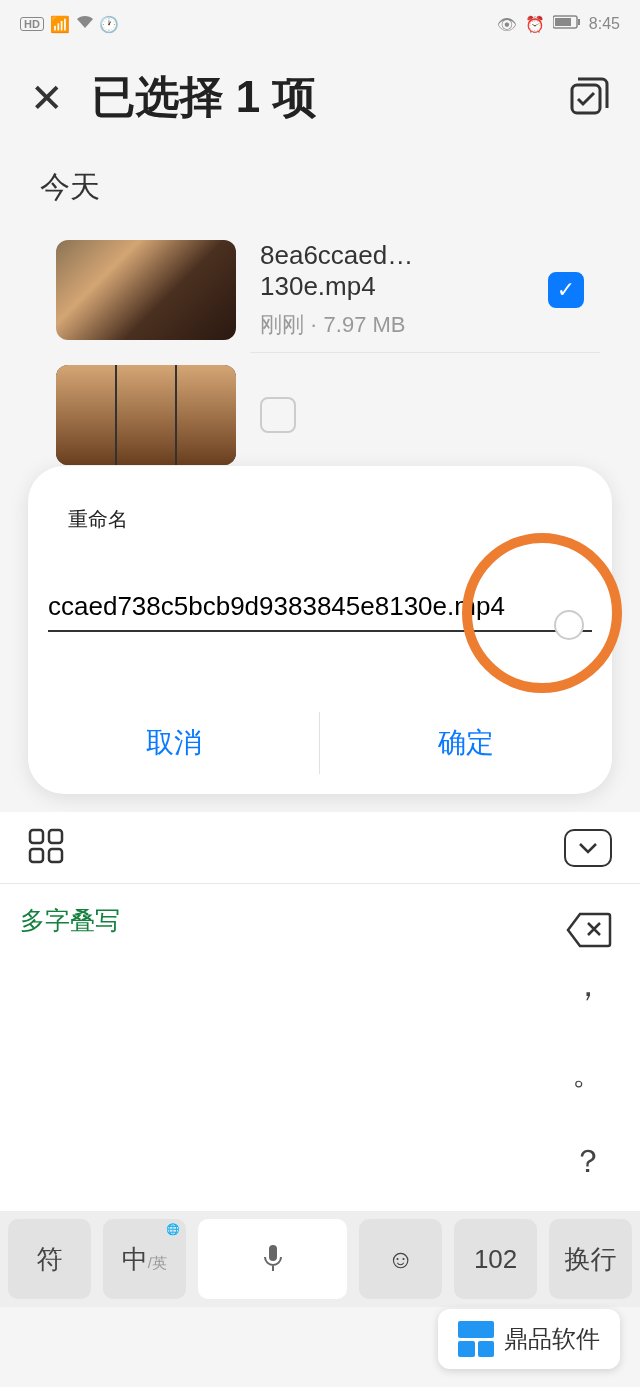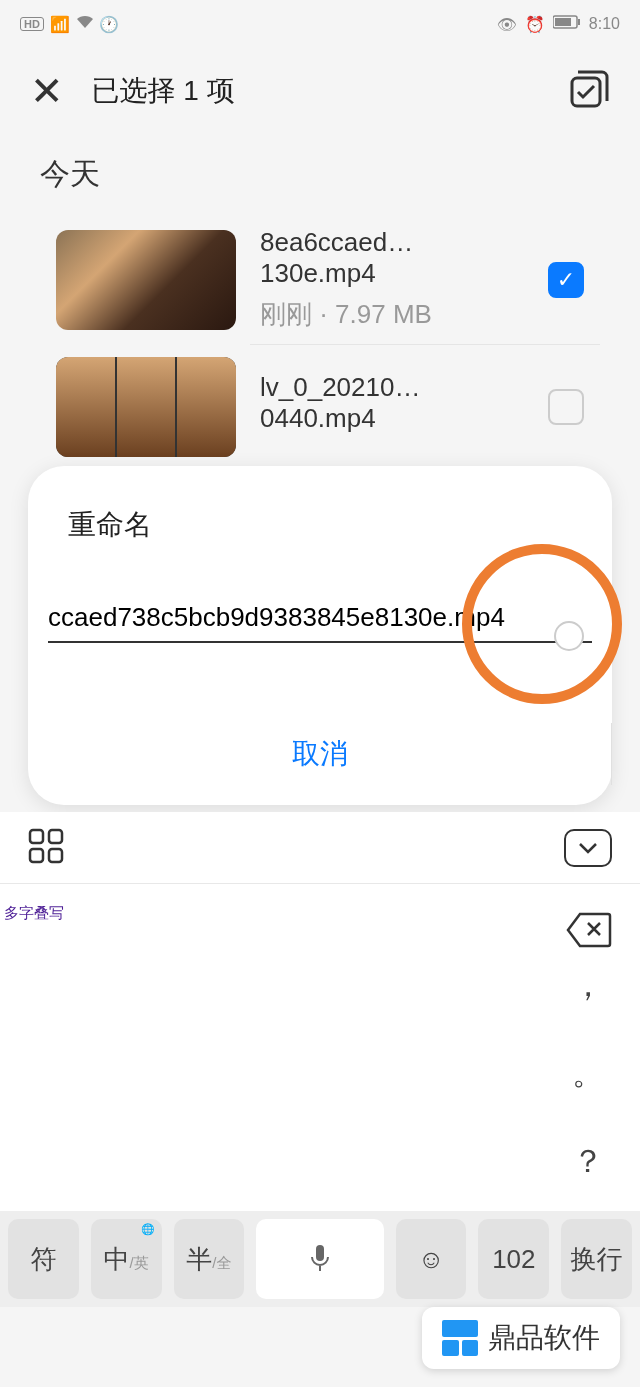--- a/index.html
+++ b/index.html
@@ -3,59 +3,59 @@
 <meta charset="utf-8">
 <style>
 *{margin:0;padding:0;box-sizing:border-box;font-family:-apple-system,sans-serif}
 body{width:640px;height:1387px;background:#f5f5f5;position:relative;overflow:hidden}
 .statusbar{height:48px;display:flex;justify-content:space-between;align-items:center;padding:0 20px;color:#888;font-size:16px}
 .statusbar .left{display:flex;gap:6px;align-items:center}
 .statusbar .right{display:flex;gap:8px;align-items:center}
 .sbadge{font-size:11px;border:1px solid #888;border-radius:3px;padding:0 3px;font-weight:bold}
 .header{display:flex;align-items:center;padding:20px 30px;gap:28px}
 .close-x{font-size:40px;color:#333;font-weight:300}
-.header-title{font-size:28px;color:#222;font-weight:400}
+.header-title{font-size:44px;color:#222;font-weight:700}
 .select-all{margin-left:auto}
 .select-all svg{width:42px;height:42px}
 .section-title{font-size:30px;color:#333;padding:20px 40px;font-weight:400}
 .file-item{display:flex;align-items:center;padding:12px 56px;gap:24px}
 .thumb{width:180px;height:100px;border-radius:12px;background:#ddd;flex-shrink:0;overflow:hidden}
 .thumb1{background:linear-gradient(135deg,#8b7355 0%,#d4a574 30%,#4a3020 60%,#2a1810 100%)}
 .thumb2{background:#333;display:grid;grid-template-columns:1fr 1fr 1fr;gap:2px}
 .thumb2 div{background:linear-gradient(180deg,#d4a574,#6b4020)}
 .file-info{flex:1}
 .file-name{font-size:26px;color:#333;margin-bottom:8px}
-.file-meta{font-size:26px;color:#999}
+.file-meta{font-size:22px;color:#999}
 .checkbox{width:36px;height:36px;border-radius:8px;border:2px solid #ccc;flex-shrink:0}
 .checkbox.checked{background:#0a7aff;border-color:#0a7aff;display:flex;align-items:center;justify-content:center;color:#fff;font-size:22px}
 .divider{height:1px;background:#e5e5e5;margin-left:250px;margin-right:40px}
 .dialog{position:absolute;left:28px;right:28px;top:466px;background:#fff;border-radius:36px;padding:40px 0 0 0;box-shadow:0 4px 20px rgba(0,0,0,0.1)}
-.dialog-title{font-size:28px;color:#222;font-weight:500;padding:0 40px 50px}
+.dialog-title{font-size:20px;color:#222;font-weight:500;padding:0 40px 50px}
 .input-wrap{padding:0 20px;position:relative}
 .rename-input{width:100%;border:none;border-bottom:2px solid #333;font-size:26px;padding:8px 0;outline:none;background:transparent}
 .rename-input::selection{background:#b3d4ff}
 .cursor-circle{position:absolute;right:28px;bottom:-8px;width:30px;height:30px;border:2px solid #ccc;border-radius:50%;background:#fff}
 .annotation{position:absolute;right:-10px;top:-50px;width:160px;height:160px;border:10px solid #ed7d31;border-radius:50%;pointer-events:none}
 .dialog-actions{display:flex;margin-top:60px;border-top:0}
 .dialog-btn{flex:1;text-align:center;padding:32px 15px;font-size:28px;color:#0a7aff;position:relative}
 .dialog-btn:first-child::after{content:'';position:absolute;right:0;top:20%;height:60%;width:1px;background:#e0e0e0}
 .ime-bar{position:absolute;top:812px;left:0;right:0;height:72px;background:#fff;display:flex;align-items:center;padding:0 28px;justify-content:space-between;border-bottom:1px solid #e8e8e8}
 .ime-grid svg{width:36px;height:36px}
 .ime-down{width:48px;height:38px;border:2.5px solid #333;border-radius:10px;display:flex;align-items:center;justify-content:center}
 .ime-area{position:absolute;top:884px;left:0;right:0;bottom:80px;background:#fff}
-.ime-hint{position:absolute;top:20px;left:4px;font-size:15px;color:#4c1d95}
+.ime-hint{position:absolute;top:20px;left:20px;font-size:25px;color:#15803d}
 .backspace{position:absolute;top:28px;right:28px}
 .backspace svg{width:46px;height:36px}
 .punct-col{position:absolute;right:36px;top:80px;display:flex;flex-direction:column;gap:44px;font-size:32px;color:#444;align-items:center}
 .kbd-row{position:absolute;bottom:0;left:0;right:0;height:96px;display:flex;gap:12px;padding:8px;background:#eee}
 .key{background:#e2e2e2;border-radius:10px;display:flex;flex-direction:column;align-items:center;justify-content:center;font-size:26px;color:#444;position:relative}
 .key.wide{flex:1}
 .key.mic{flex:1.8;background:#fff}
 .key-sup{position:absolute;top:4px;right:6px;font-size:11px;color:#999}
-.watermark{position:absolute;bottom:18px;right:20px;background:#fff;border-radius:12px;padding:12px 20px;display:flex;align-items:center;gap:10px;font-size:28px;color:#333;box-shadow:0 2px 8px rgba(0,0,0,0.15)}
+.watermark{position:absolute;bottom:18px;right:20px;background:#fff;border-radius:12px;padding:12px 20px;display:flex;align-items:center;gap:10px;font-size:24px;color:#333;box-shadow:0 2px 8px rgba(0,0,0,0.15)}
 .wm-icon{width:36px;height:36px;display:grid;grid-template-columns:1fr 1fr;grid-template-rows:1fr 1fr;gap:3px}
 .wm-icon div{background:#2196f3;border-radius:2px}
 .wm-icon div:first-child{grid-column:1/3;background:#2196f3}
 </style>
 </head>
 <body>
 
 <div class="statusbar">
   <div class="left">
     <span class="sbadge">HD</span>
@@ -70,21 +70,21 @@
   <div class="right">
     <span>👁</span>
     <span>⏰</span>
     <span>
       <svg width="28" height="14" viewBox="0 0 28 14">
           <rect x="0" y="1" width="24" height="12" rx="2" fill="none" stroke="#888" stroke-width="1.5"></rect>
           <rect x="2" y="3" width="16" height="8" fill="#888"></rect>
           <rect x="25" y="4" width="2" height="6" fill="#888"></rect>
         </svg>
     </span>
-    <span>8:10</span>
+    <span>8:45</span>
   </div>
 </div>
 
 <div class="header">
   <div class="close-x">✕</div>
   <div class="header-title">已选择 1 项</div>
   <div class="select-all">
     <svg viewBox="0 0 42 42">
         <rect x="4" y="10" width="28" height="28" rx="5" fill="none" stroke="#333" stroke-width="3"></rect>
         <path d="M10 4h24a5 5 0 015 5v24" fill="none" stroke="#333" stroke-width="3"></path>
@@ -103,36 +103,33 @@
   </div>
   <div class="checkbox checked">✓</div>
 </div>
 <div class="divider"></div>
 <div class="file-item">
   <div class="thumb thumb2">
       <div></div>
       <div></div>
       <div></div>
     </div>
-  <div class="file-info">
-    <div class="file-name">lv_0_20210…0440.mp4</div>
-    <div class="file-meta"></div>
-  </div>
   <div class="checkbox"></div>
 </div>
 
 <div class="dialog">
   <div class="dialog-title">重命名</div>
   <div class="input-wrap">
     <input class="rename-input" value="ccaed738c5bcb9d9383845e8130e.mp4" style="">
     <div class="cursor-circle"></div>
     <div class="annotation"></div>
   </div>
   <div class="dialog-actions">
     <div class="dialog-btn">取消</div>
+    <div class="dialog-btn">确定</div>
   </div>
 </div>
 
 <div class="ime-bar">
   <div class="ime-grid">
     <svg viewBox="0 0 36 36">
         <rect x="2" y="2" width="13" height="13" rx="3" fill="none" stroke="#333" stroke-width="2.5"></rect>
         <rect x="21" y="2" width="13" height="13" rx="3" fill="none" stroke="#333" stroke-width="2.5"></rect>
         <rect x="2" y="21" width="13" height="13" rx="3" fill="none" stroke="#333" stroke-width="2.5"></rect>
         <rect x="21" y="21" width="13" height="13" rx="3" fill="none" stroke="#333" stroke-width="2.5"></rect>
@@ -158,23 +155,20 @@
     <span>。</span>
     <span>？</span>
     <span>！</span>
   </div>
   <div class="kbd-row">
     <div class="key wide">符</div>
     <div class="key wide">
         <span class="key-sup">🌐</span>
         <span><span>中</span><span style="font-size:15px;color:#999">/英</span></span>
       </div>
-    <div class="key wide">
-        <span><span>半</span><span style="font-size:15px;color:#999">/全</span></span>
-      </div>
     <div class="key mic">
       <svg width="20" height="28" viewBox="0 0 20 28">
           <rect x="6" y="0" width="8" height="16" rx="4" fill="#666"></rect>
           <path d="M2 12a8 8 0 0016 0M10 20v6" stroke="#666" stroke-width="2" fill="none"></path>
         </svg>
     </div>
     <div class="key wide">☺</div>
     <div class="key wide">102</div>
     <div class="key wide">换行</div>
   </div>

